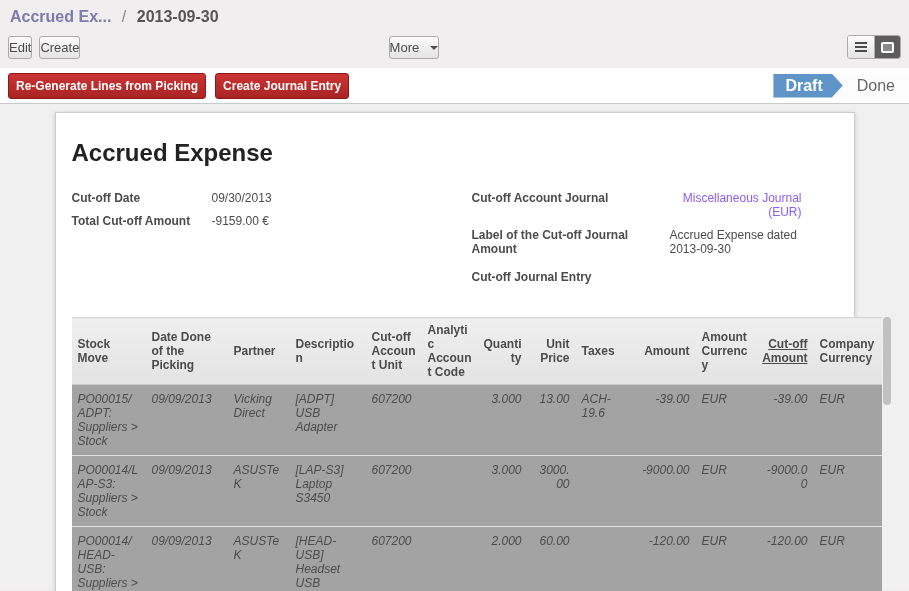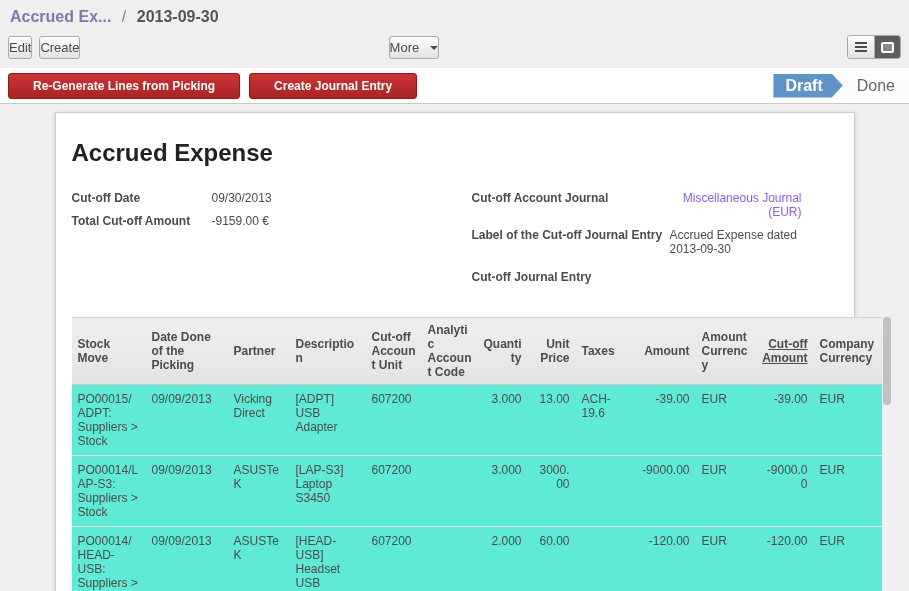--- a/index.html
+++ b/index.html
@@ -45,21 +45,21 @@
 
   
   .statusrow {
     background: #fff; border-bottom: 1px solid #c9c9c9;
     display: flex; align-items: center; padding: 6px 0 6px 8px; height: 36px;
   }
   .btn-red {
     background: linear-gradient(#cc3434, #a92424);
     border: 1px solid #8c1a1a; border-radius: 3px;
     color: #fff; font-weight: bold; font-size: 12px;
-    padding: 5px 24px; margin-right: 9px; cursor: pointer;
+    padding: 5px 7px; margin-right: 9px; cursor: pointer;
   }
   .statusbar { margin-left: auto; display: flex; align-items: stretch; height: 24px; background: #fcfcfc; }
   .state { display: flex; align-items: center; padding: 0 14px; font-size: 16px; color: #666; cursor: pointer; }
   .state.active {
     background: #5f94c9; color: #fff; font-weight: bold;
     padding: 0 20px 0 12px;
     clip-path: polygon(0 0, calc(100% - 11px) 0, 100% 50%, calc(100% - 11px) 100%, 0 100%);
   }
 
   
@@ -90,21 +90,21 @@
   th {
     background: linear-gradient(#efefef, #e3e3e3);
     border-top: 1px solid #d5d5d5; border-bottom: 1px solid #c9c9c9;
     font-weight: bold; text-align: left; color: #4c4c4c;
     padding: 5px 6px; vertical-align: middle; cursor: pointer; overflow-wrap: break-word;
   }
   td {
     border-bottom: 1px solid #e2e2e2; padding: 7px 6px;
     vertical-align: top; overflow-wrap: break-word;
   }
-  tbody tr { cursor: pointer; background: #5eead4; }
+  tbody tr { cursor: pointer; background: #a3a3a3; font-style: italic; }
   th:nth-child(1)  { width: 74px; }
   th:nth-child(2)  { width: 82px; }
   th:nth-child(3)  { width: 62px; }
   th:nth-child(4)  { width: 76px; }
   th:nth-child(5)  { width: 56px; }
   th:nth-child(6)  { width: 56px; }
   th:nth-child(7)  { width: 50px; }
   th:nth-child(8)  { width: 48px; }
   th:nth-child(9)  { width: 58px; }
   th:nth-child(10) { width: 62px; margin-top: 32px; }
@@ -182,21 +182,21 @@
             <label>Total Cut-off Amount</label>
             <span class="fvalue">-9159.00 €</span>
           </div>
         </div>
         <div class="fcol-right">
           <div class="frow">
             <label>Cut-off Account Journal</label>
             <span class="fvalue link">Miscellaneous Journal (EUR)</span>
           </div>
           <div class="frow">
-            <label>Label of the Cut-off Journal Entry</label>
+            <label>Label of the Cut-off Journal Amount</label>
             <span class="fvalue">Accrued Expense dated 2013-09-30</span>
           </div>
           <div class="frow spaced">
             <label>Cut-off Journal Entry</label>
             <span class="fvalue"></span>
           </div>
         </div>
       </div>
 
       <div class="table-wrap">

